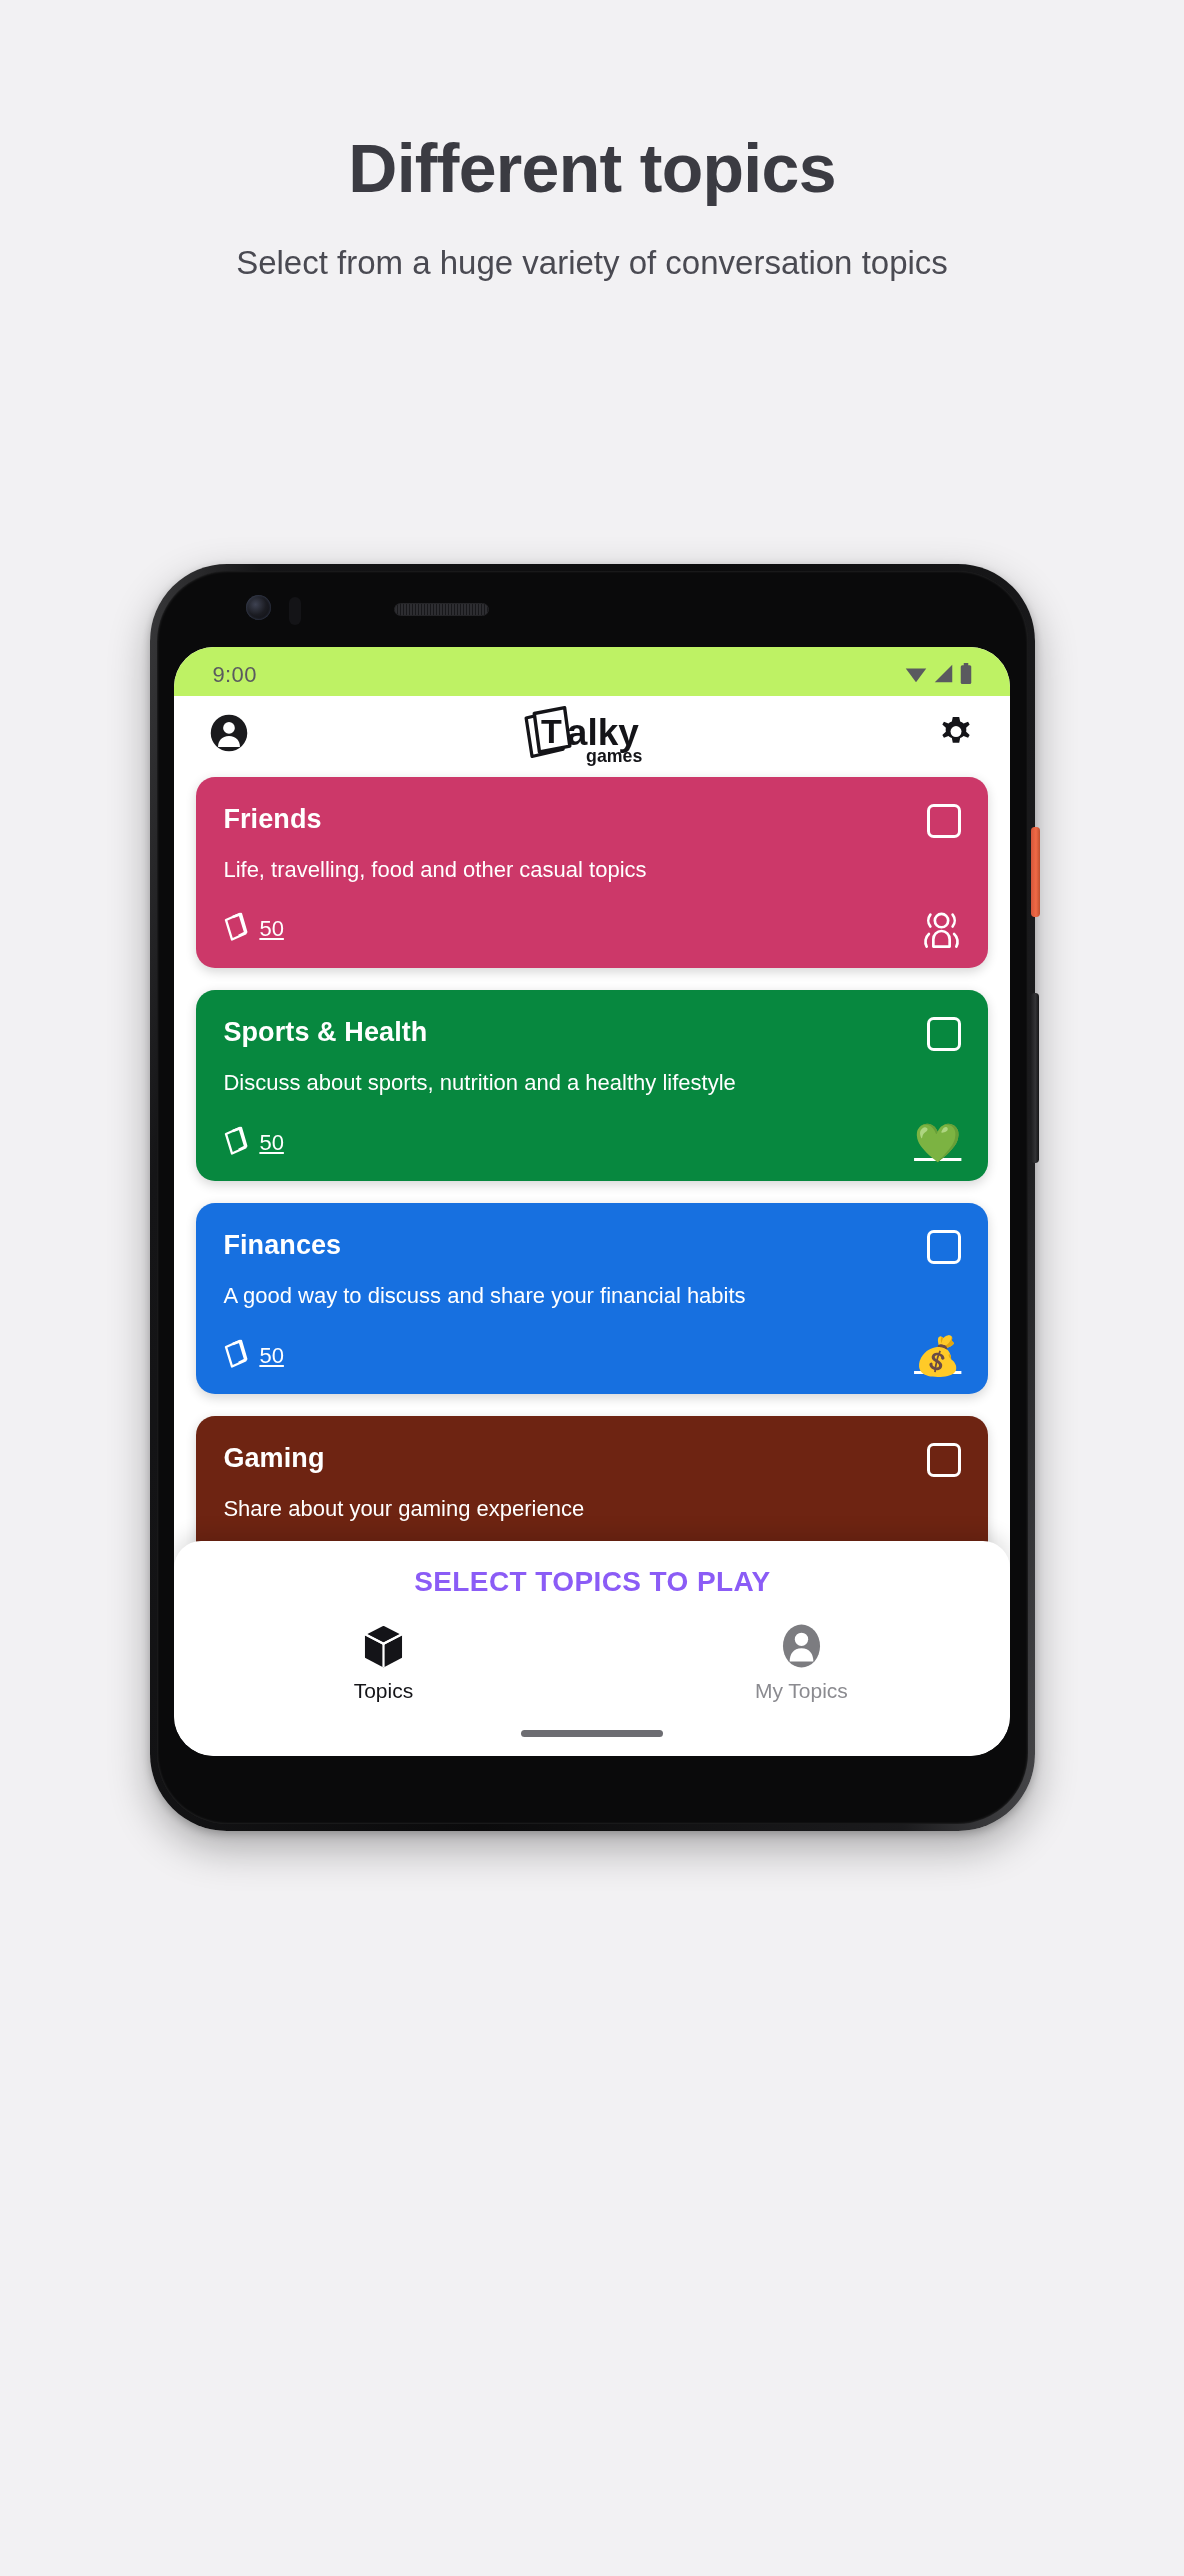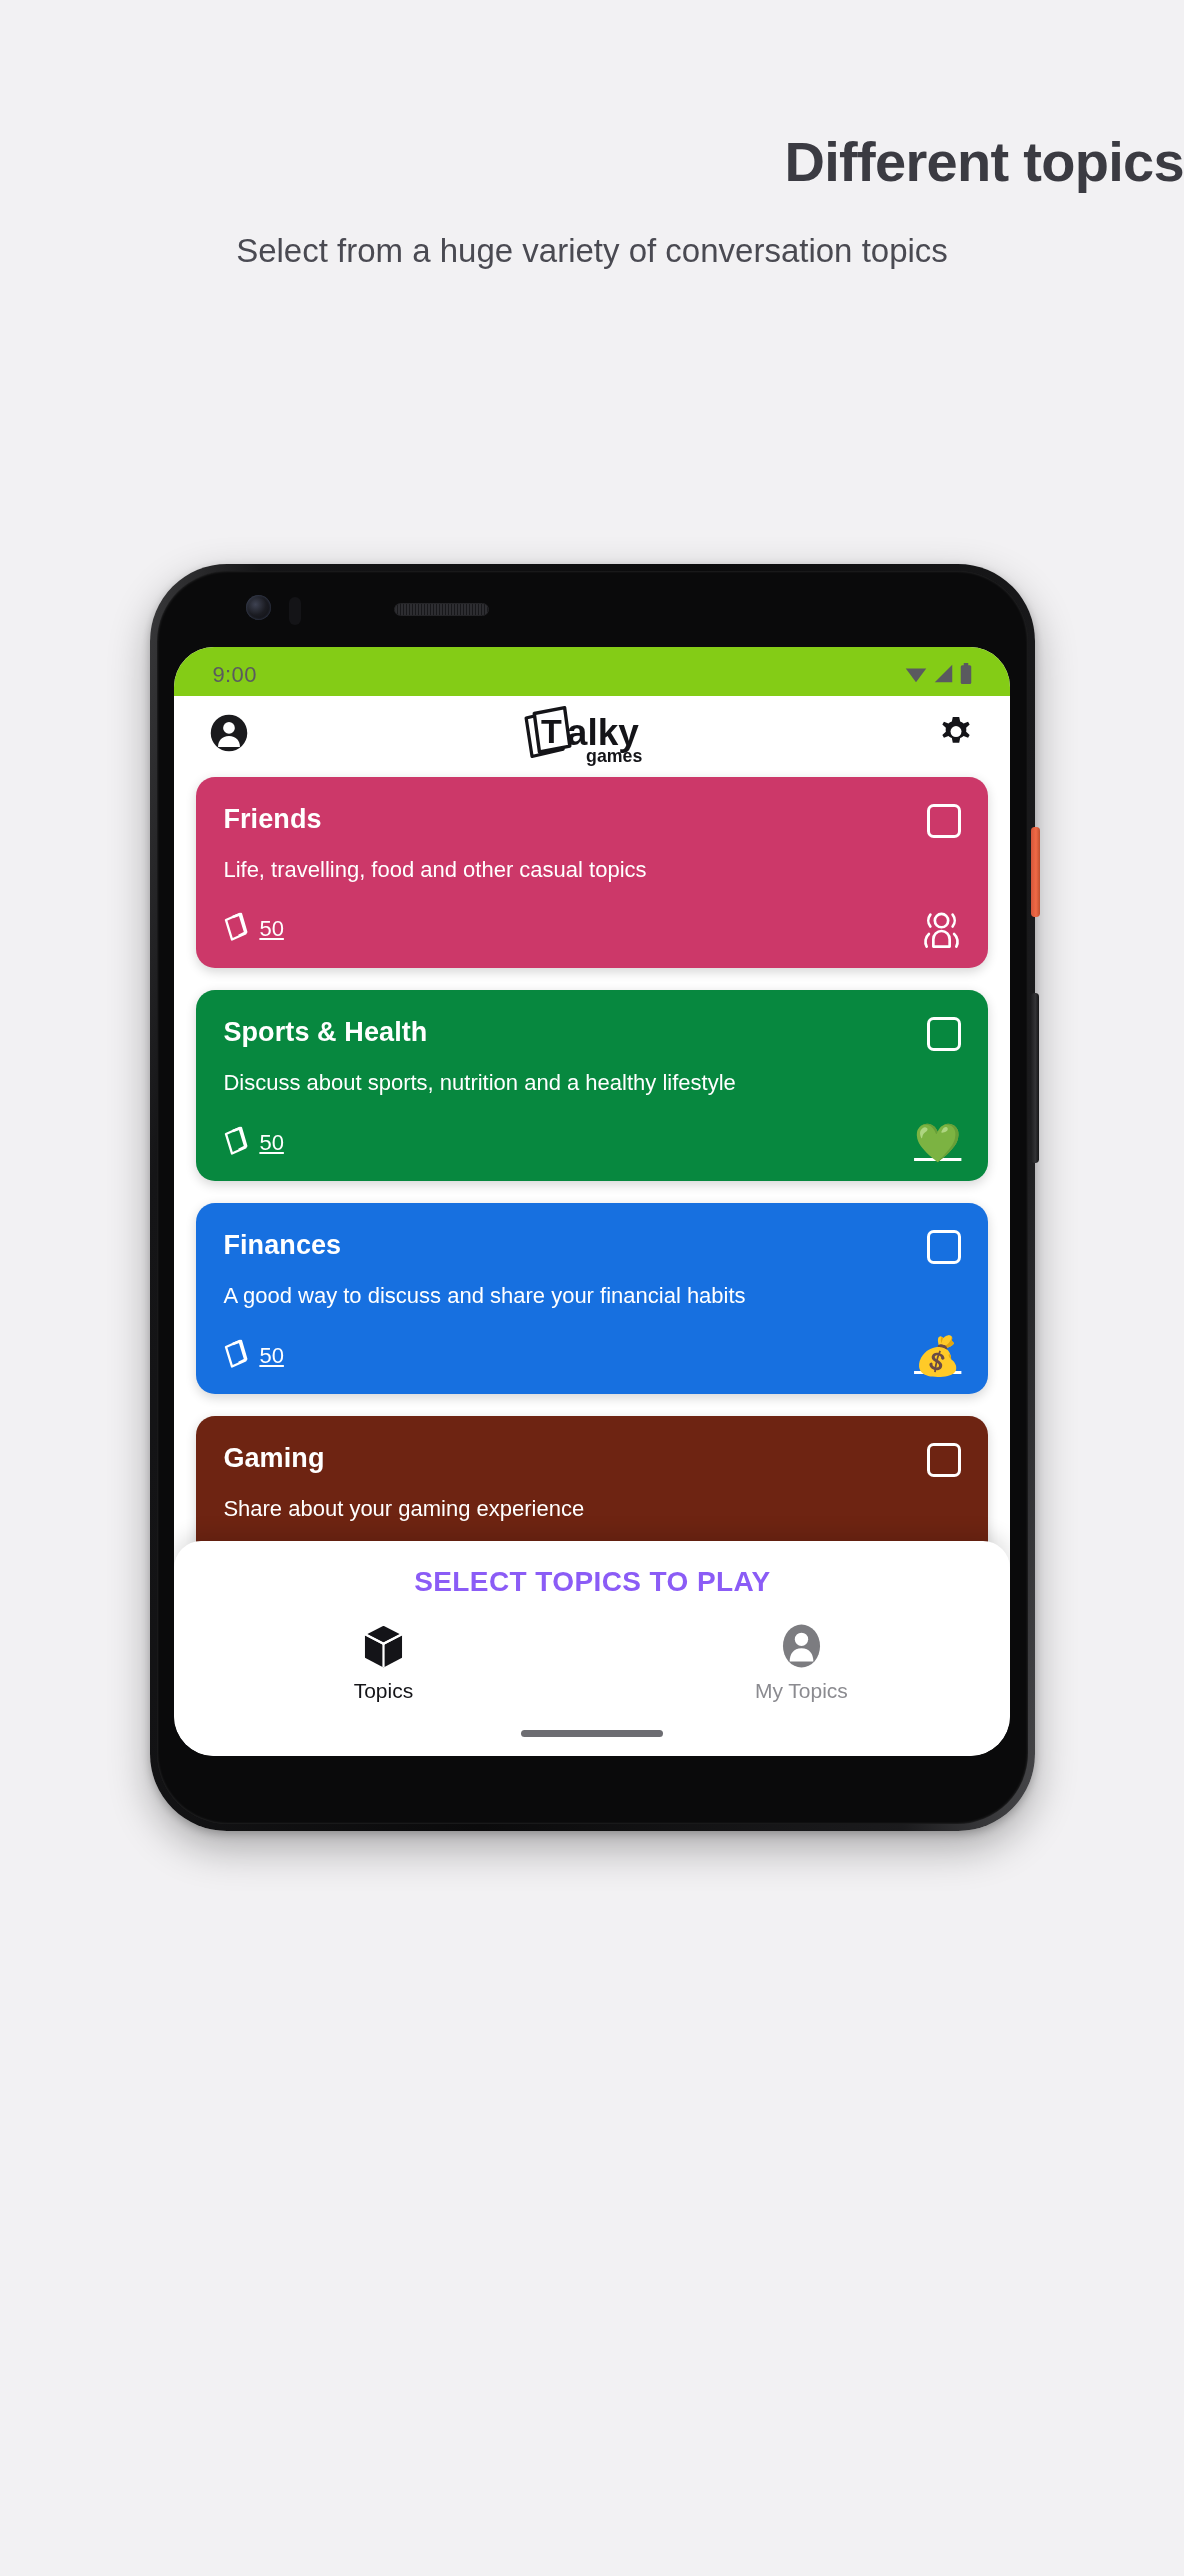--- a/index.html
+++ b/index.html
@@ -21,26 +21,25 @@
 
   
   .promo {
     position: absolute;
     top: 133px;
     left: 0;
     width: 1184px;
     text-align: center;
   }
   .promo-title {
-    font-size: 56px;
+    font-size: 68px;
     font-weight: 700;
     color: #3b3b42;
     letter-spacing: -0.7px;
     line-height: 1.05;
-    text-align: right;
   }
   .promo-sub {
     margin: 36px auto 0;
     width: 873px;
     font-size: 33px;
     font-weight: 400;
     color: #4a4a52;
     line-height: 1.4;
     text-align: center;
   }
@@ -128,21 +127,21 @@
   }
 
   
   .statusbar {
     position: relative;
     height: 49px;
     display: flex;
     align-items: center;
     justify-content: space-between;
     padding: 7.4px 38px 0 38px;
-    background: #84cc16;
+    background: #bef264;
   }
   .status-time {
     font-size: 22px;
     color: #5a5a5f;
     font-weight: 400;
     letter-spacing: 0.4px;
   }
   .status-icons { display: flex; align-items: center; gap: 7.4px; }
 
   

